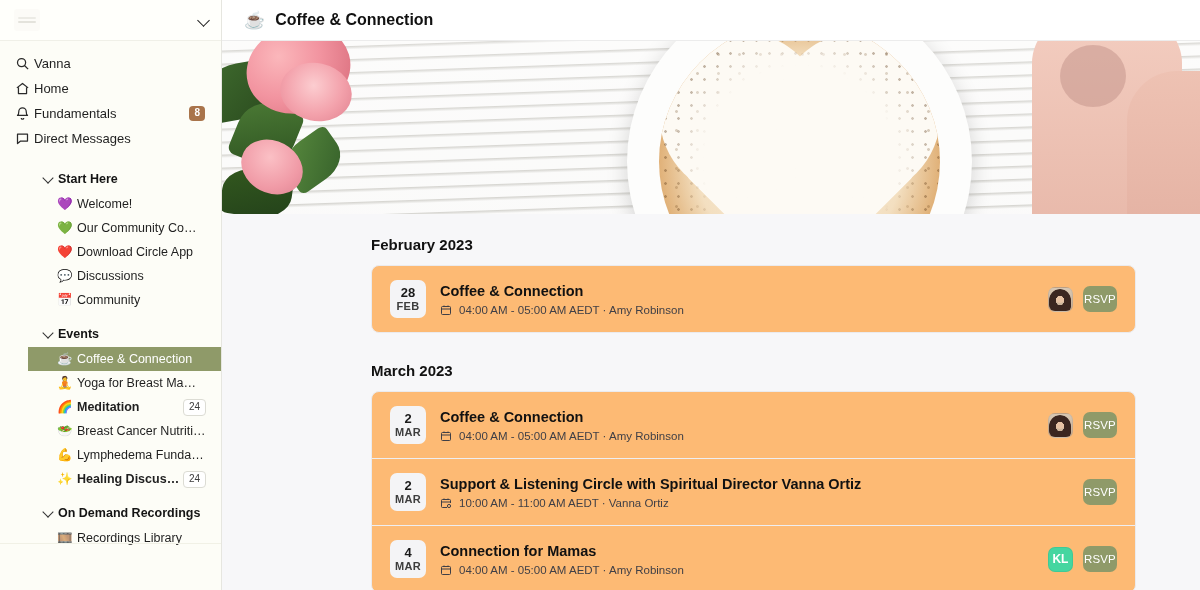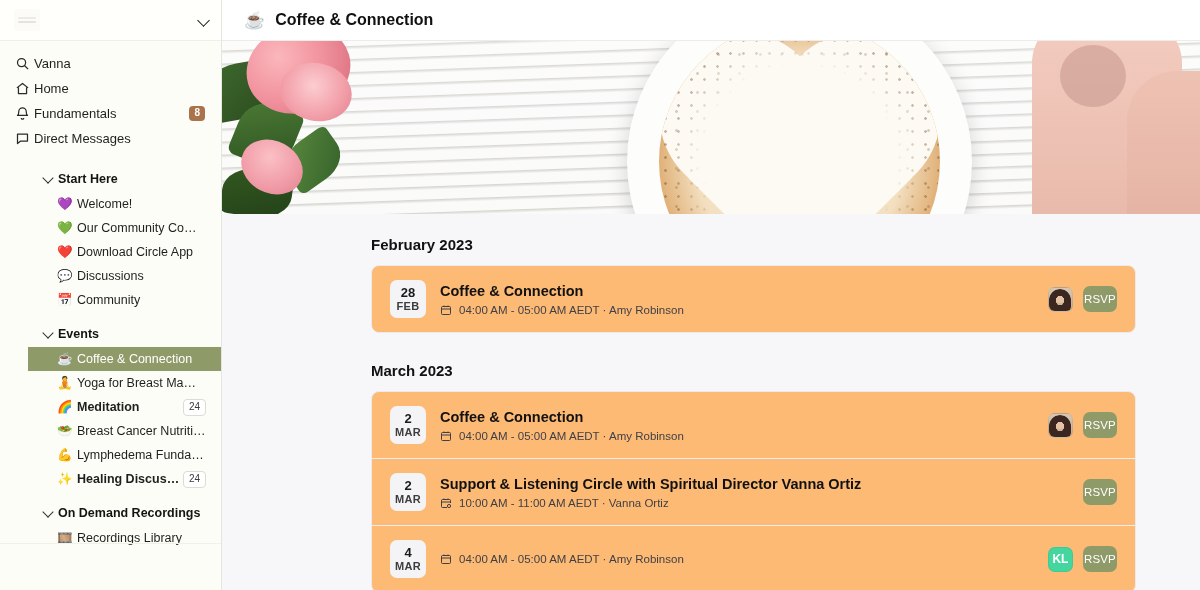--- a/index.html
+++ b/index.html
@@ -563,20 +563,21 @@
             <button class="rsvp">RSVP</button>
           </div>
         </div>
 
         <div class="ev-row">
           <div class="datebox">
             <span class="d">4</span>
             <span class="m">MAR</span>
           </div>
           <div class="ev-body">
+            <div class="ev-title">Connection for Mamas</div>
             <div class="ev-meta">
               <span class="cal-ico">
                 <svg width="12" height="12" viewBox="0 0 24 24" fill="none" stroke="#3f3f46" stroke-width="2">
                     <rect x="3" y="5" width="18" height="16" rx="2"></rect>
                     <line x1="3" y1="10" x2="21" y2="10"></line>
                     <line x1="8" y1="3" x2="8" y2="6"></line>
                     <line x1="16" y1="3" x2="16" y2="6"></line>
                   </svg>
               </span>
               <span>04:00 AM - 05:00 AM AEDT · Amy Robinson</span>

